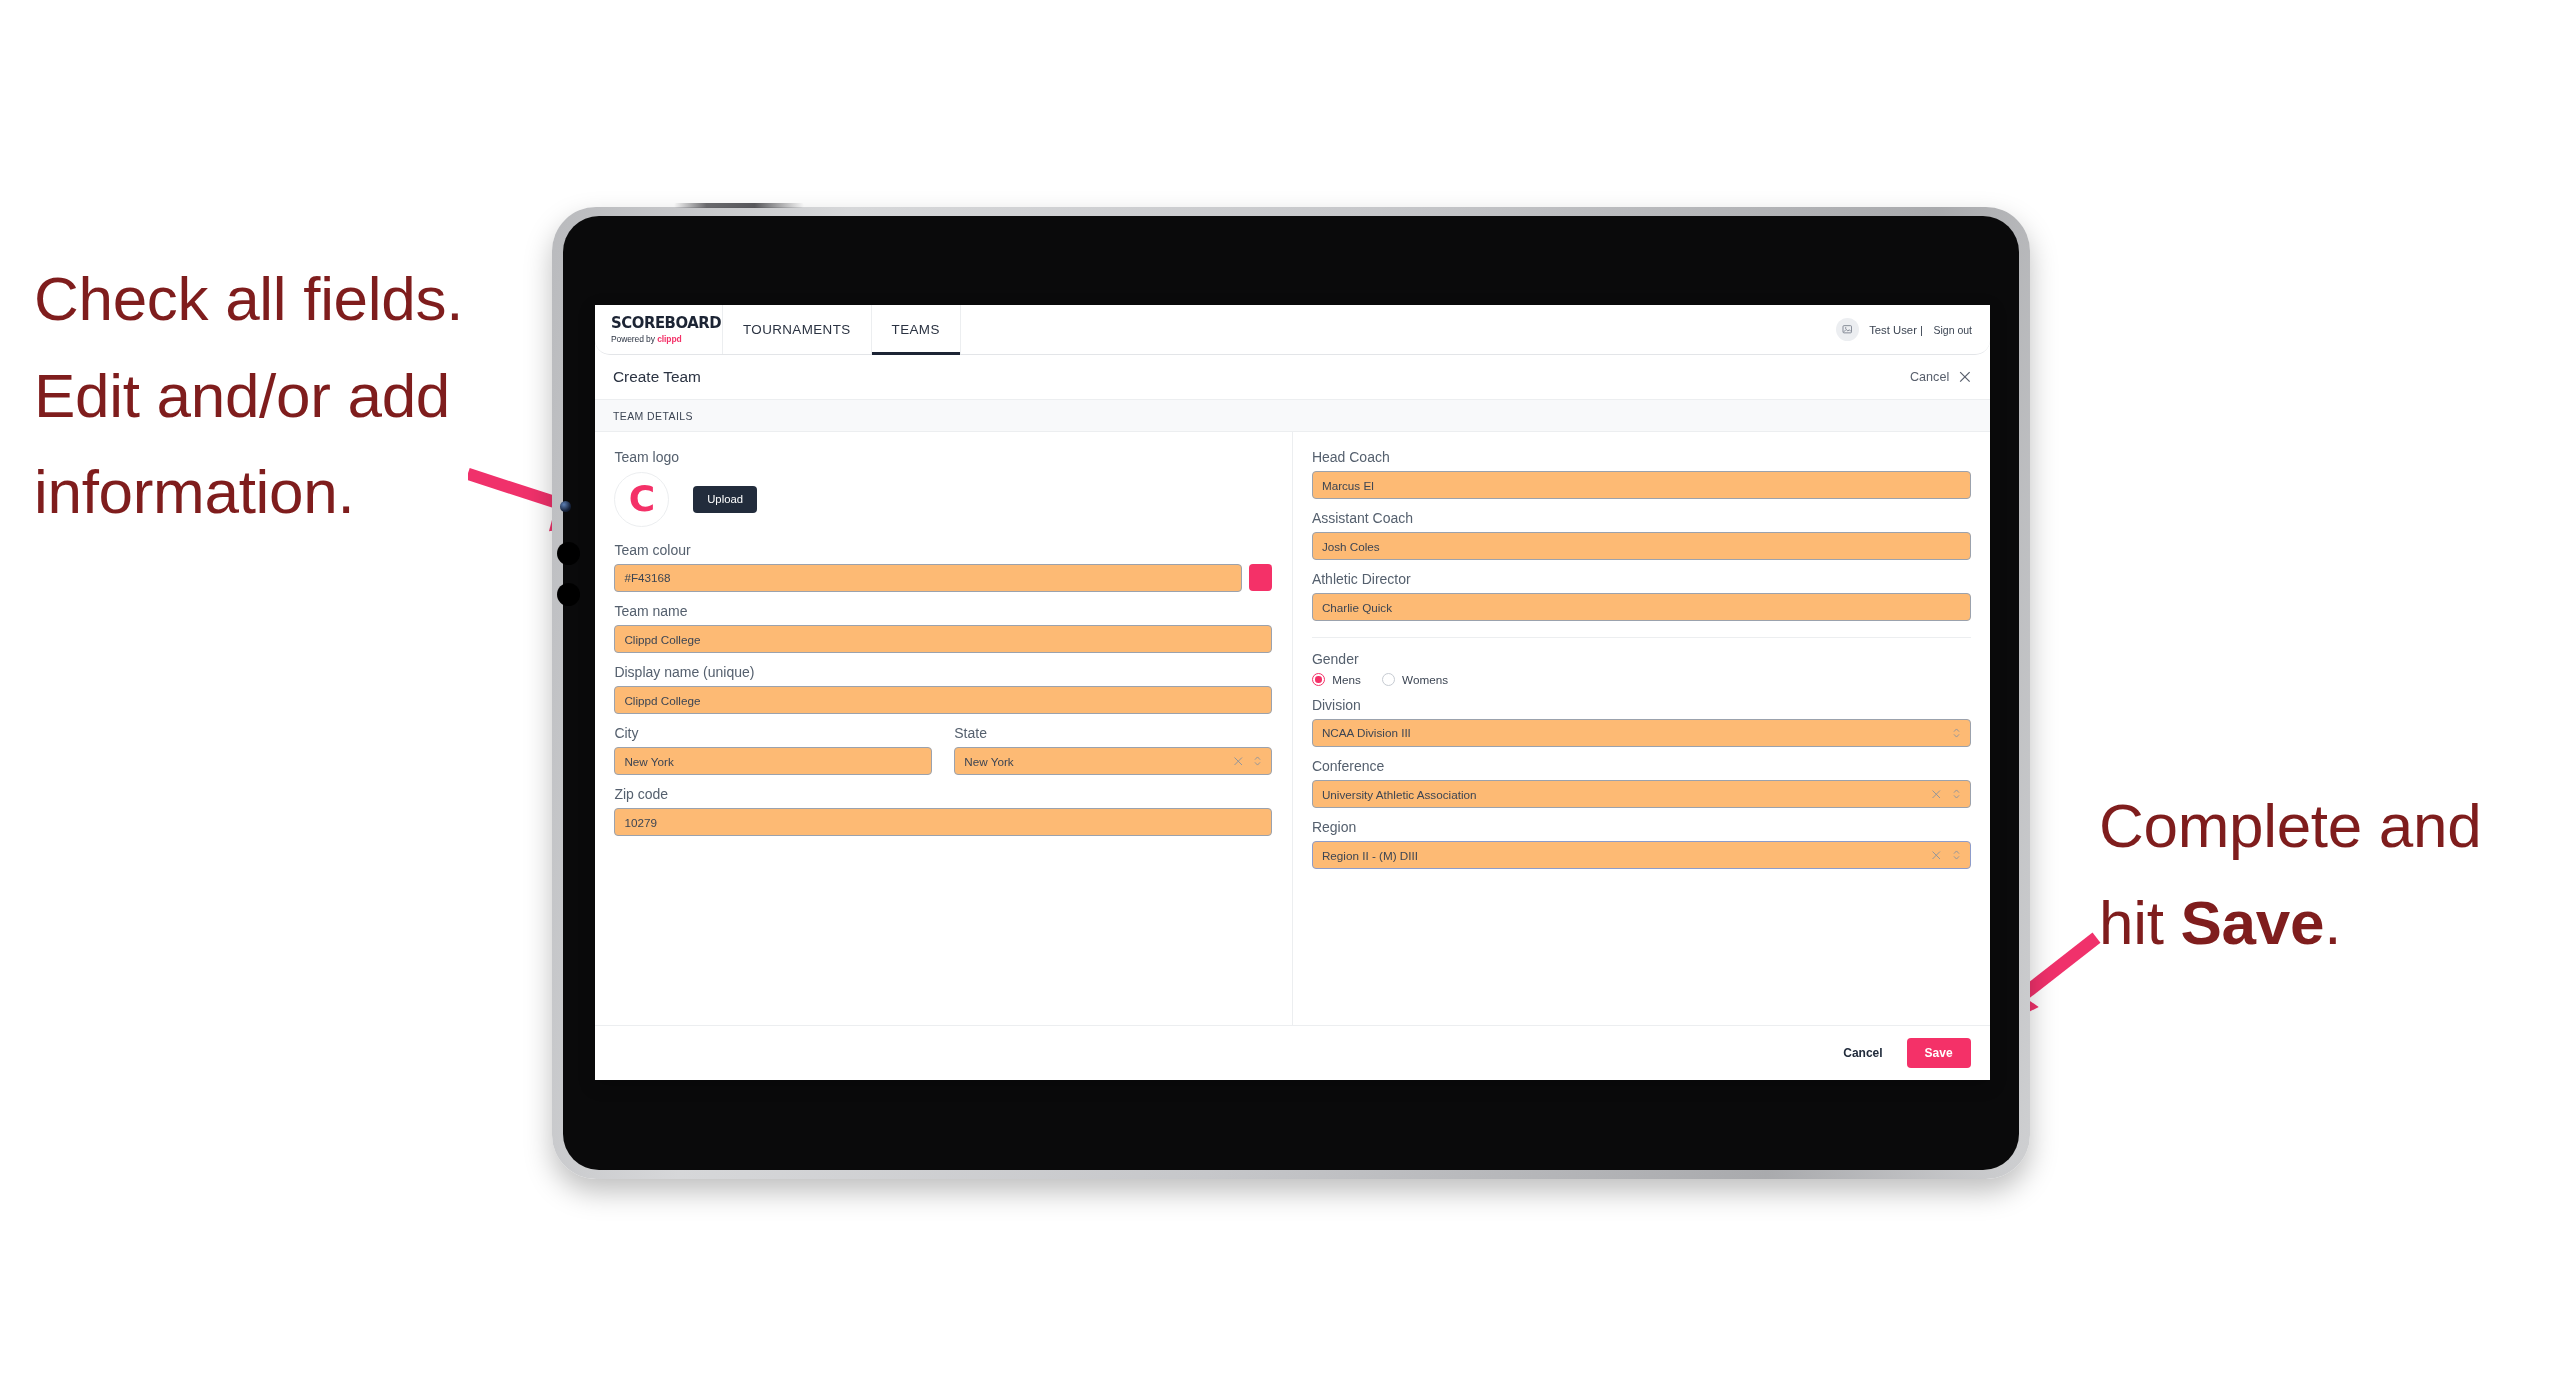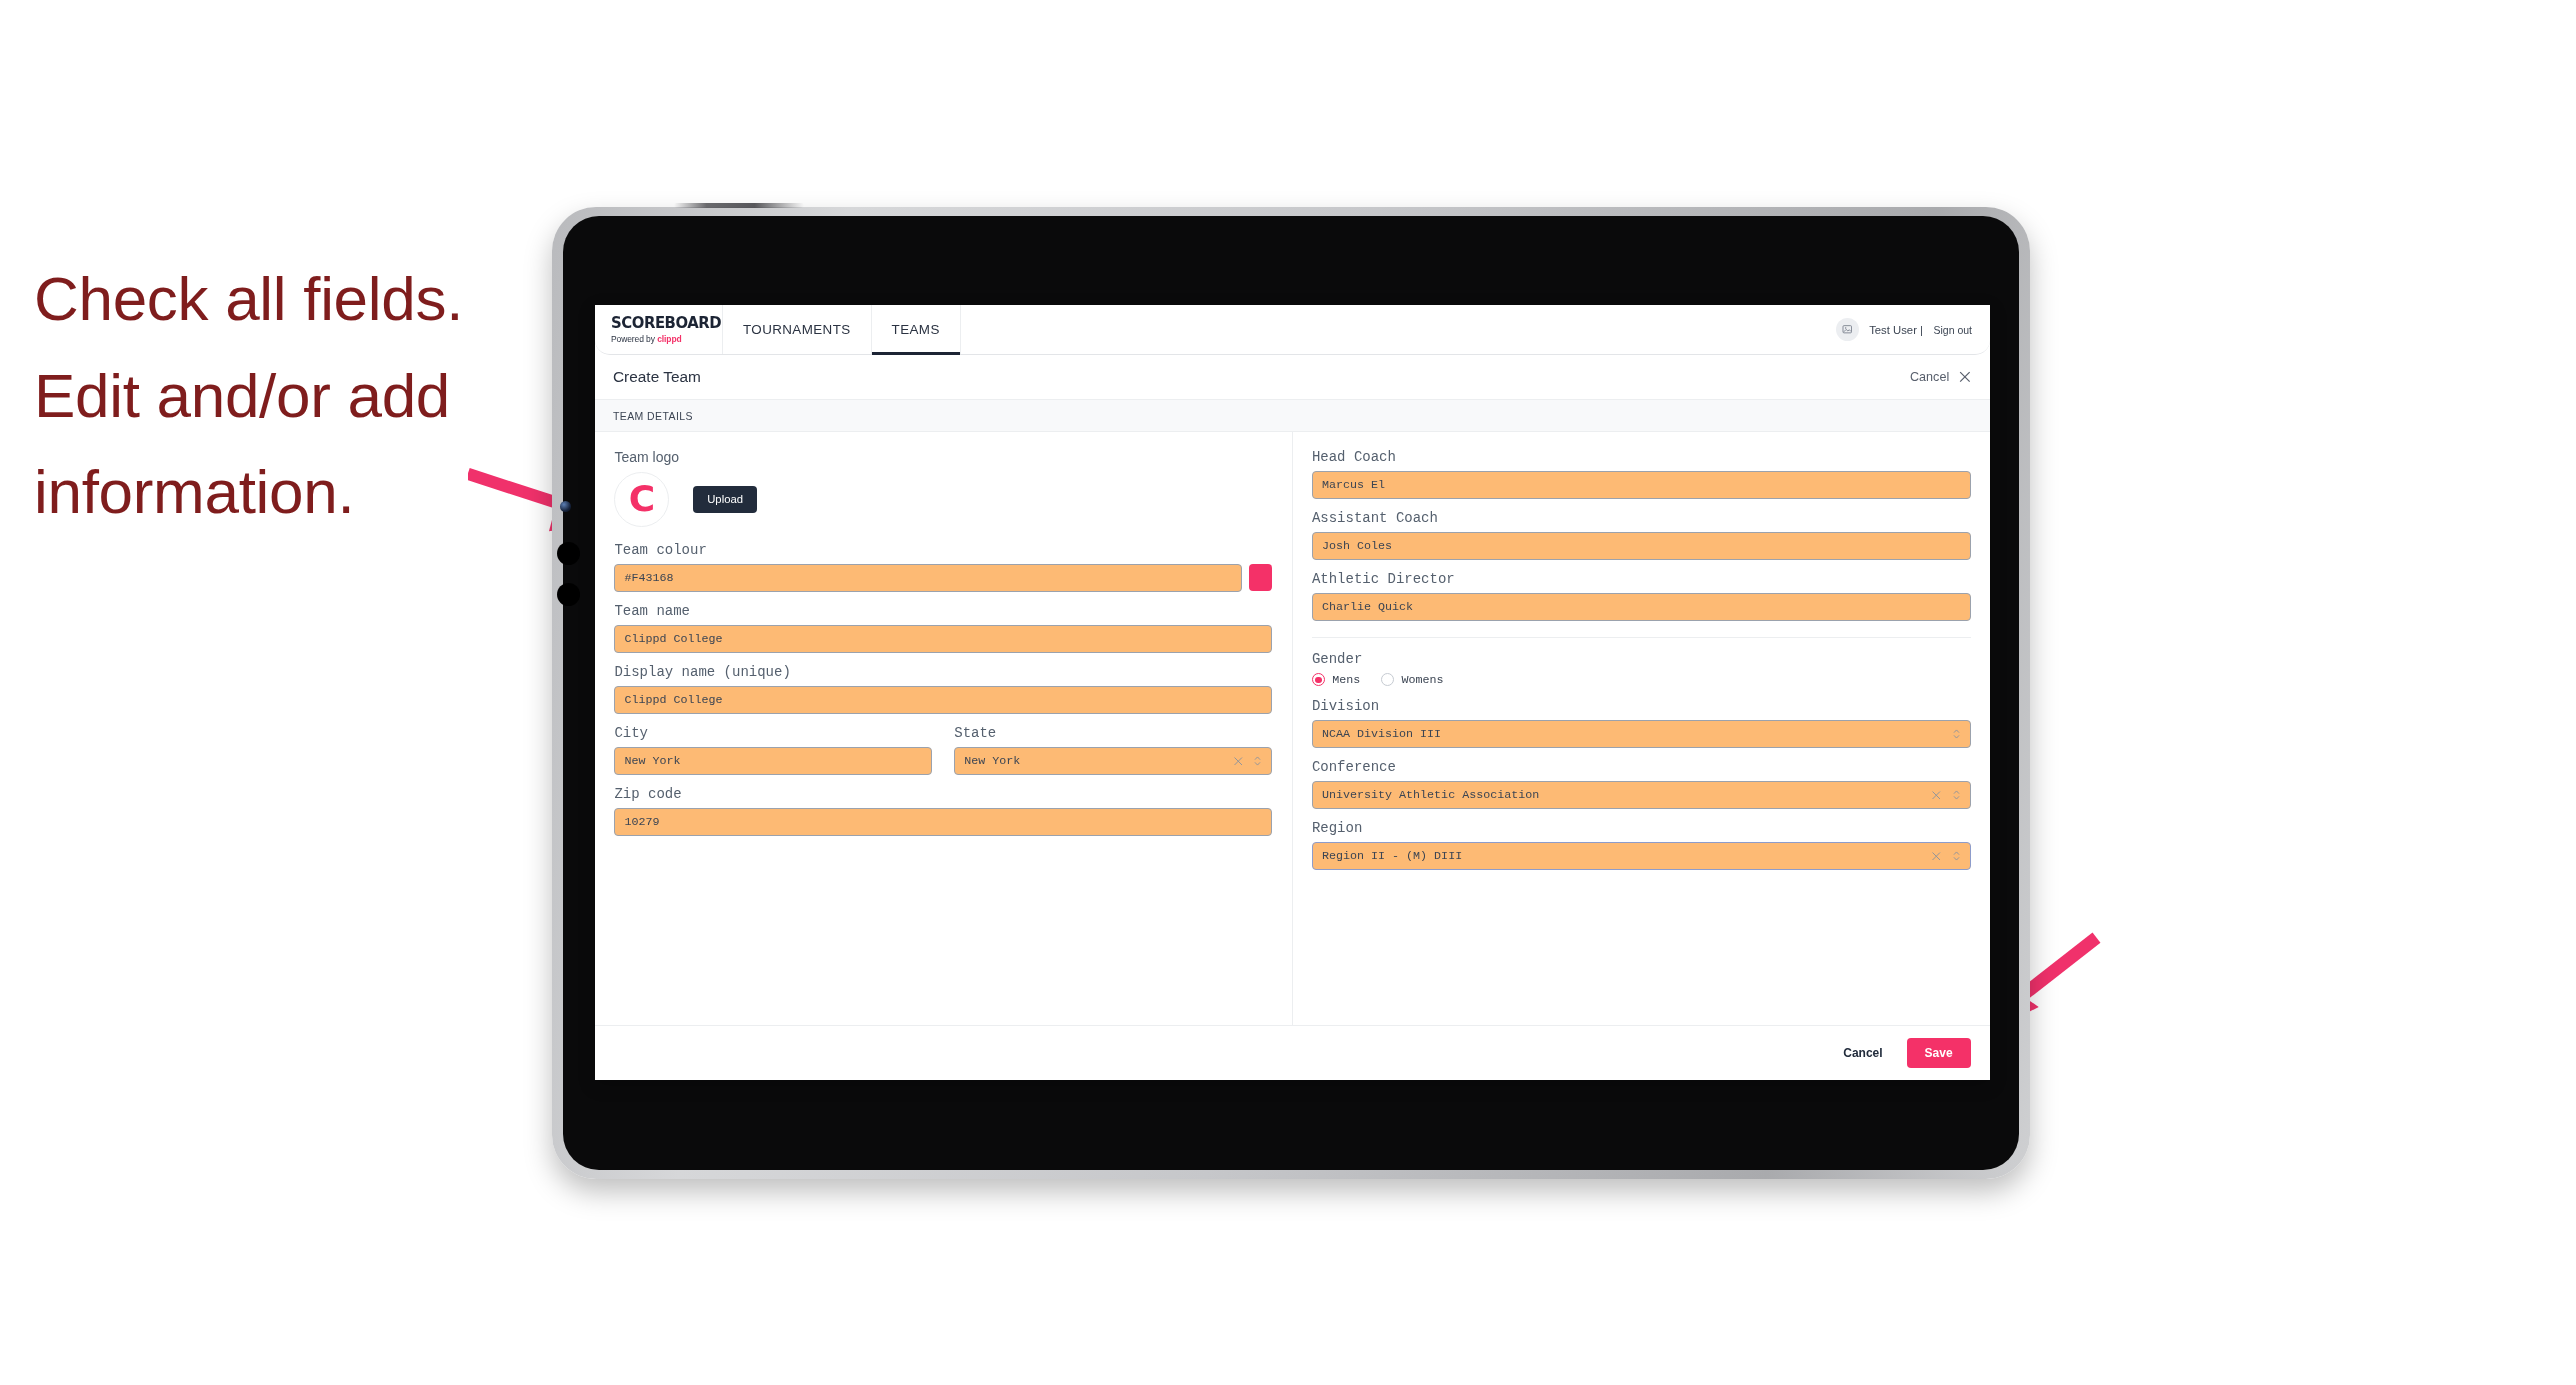--- a/index.html
+++ b/index.html
@@ -165,21 +165,21 @@
 
   
   .form-body { flex: 1 1 auto; display: flex; background: #fff; }
   .col {
     padding: 18px 19.4px 0 19.4px;
     position: relative;
   }
   .col-left { width: 50%; border-right: 0.8px solid #eceef0; }
   .col-right { width: 50%; }
 
-  .field { margin-bottom: 12px; font-family: Liberation Mono, monospace; }
+  .field { margin-bottom: 12px; }
   .flabel {
     font-size: 14px;
     color: #55606e;
     margin-bottom: 5.7px;
     display: block;
     line-height: 1.1;
   }
   .inp {
     width: 100%;
     height: 28px;
@@ -272,20 +272,21 @@
 <div class="stage">
 
   <div class="annot annot-left">Check all fields. Edit and/or add information.</div>
 
   <svg class="arrow" style="left:468px; top:447px;" width="162" height="89" viewBox="0 0 200 110">
     <path d="M6 28 L132 76 L118 40 L196 90 L104 104 L128 80 L2 40 Z" fill="#F0316B"></path>
     <polygon points="118,36 196,90 100,104" fill="#F0316B"></polygon>
     <rect x="2" y="26" width="132" height="15" fill="#F0316B" transform="rotate(18 2 26)"></rect>
   </svg>
 
+  <div class="annot annot-right"><span>Complete and hit </span><b>Save</b><span>.</span></div>
 
   <svg class="arrow" style="left:1961px; top:908px;" width="170" height="142" viewBox="0 0 210 175">
     <rect x="60" y="110" width="130" height="16" fill="#F0316B" transform="rotate(-38 60 110)"></rect>
     <polygon points="22,160 46,88 96,122" fill="#F0316B"></polygon>
   </svg>
 
   <div class="tablet">
     <div class="top-sensor"></div>
     <div class="tablet-screen"></div>
     <div class="cam-dot"></div>

